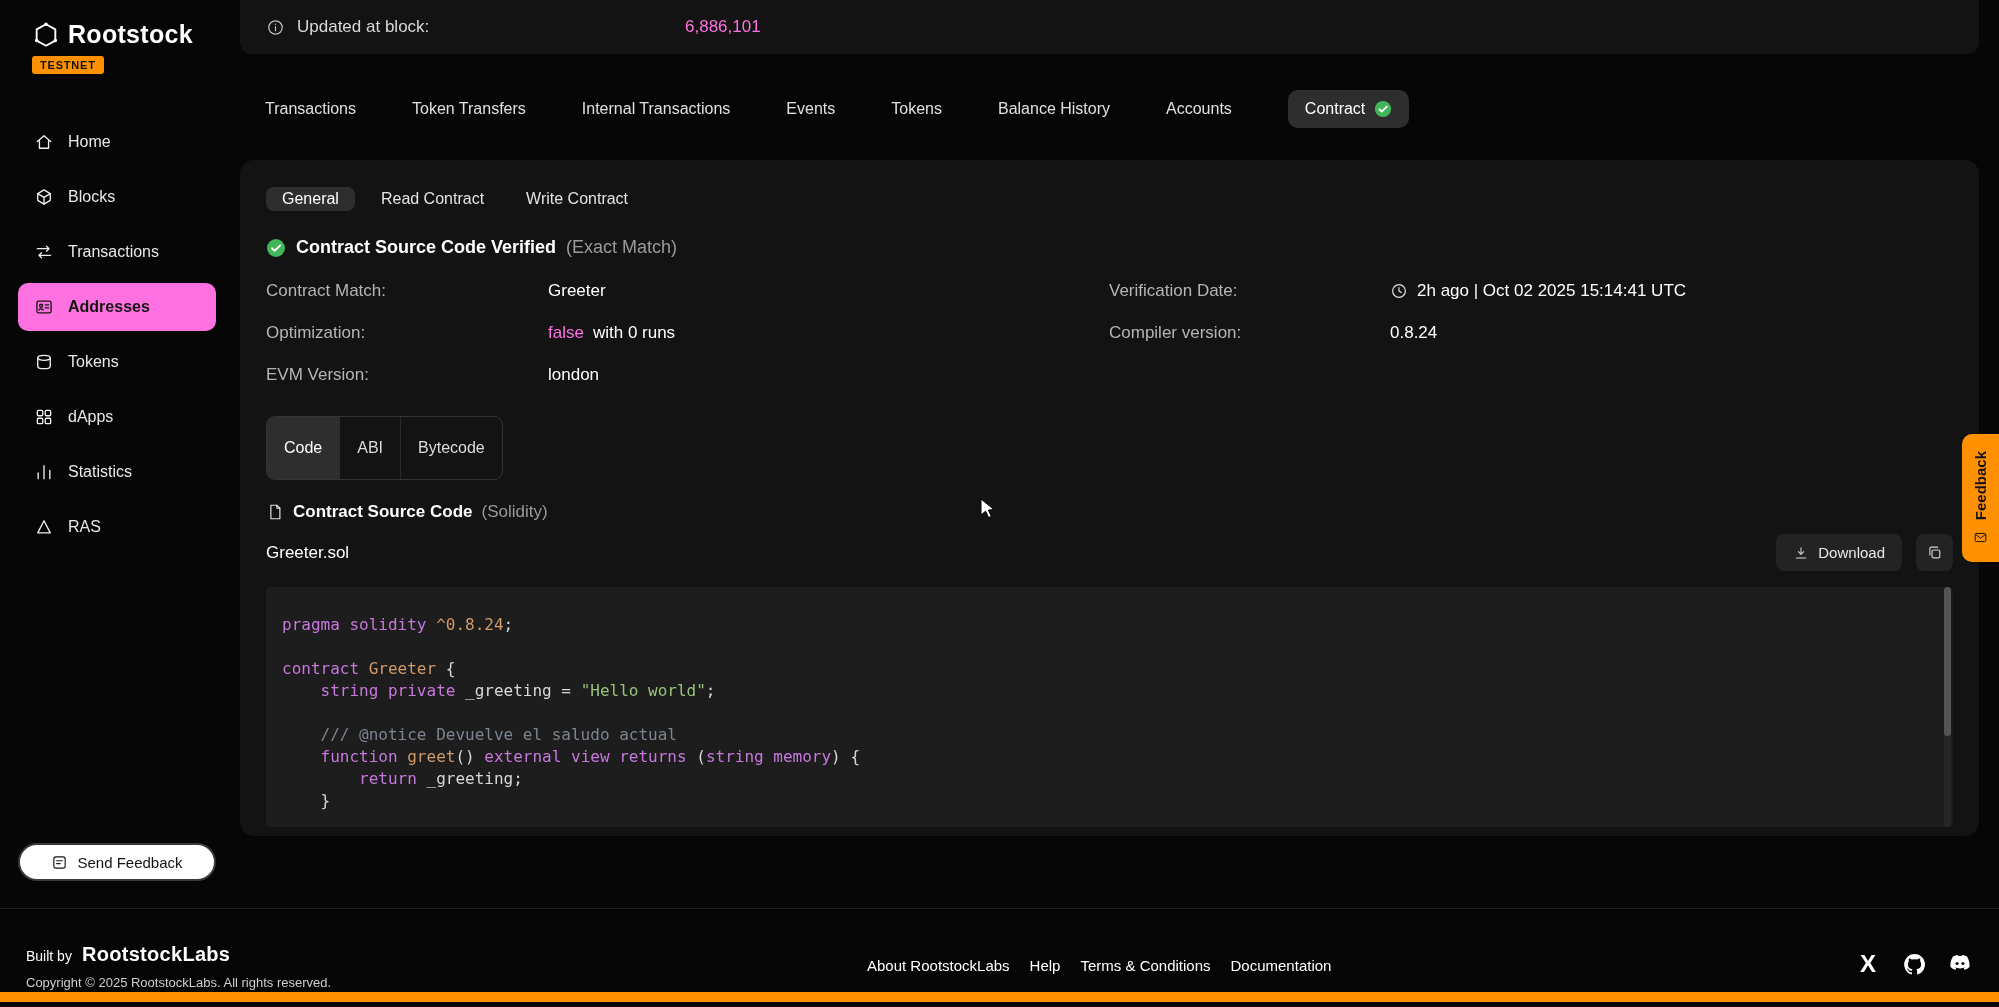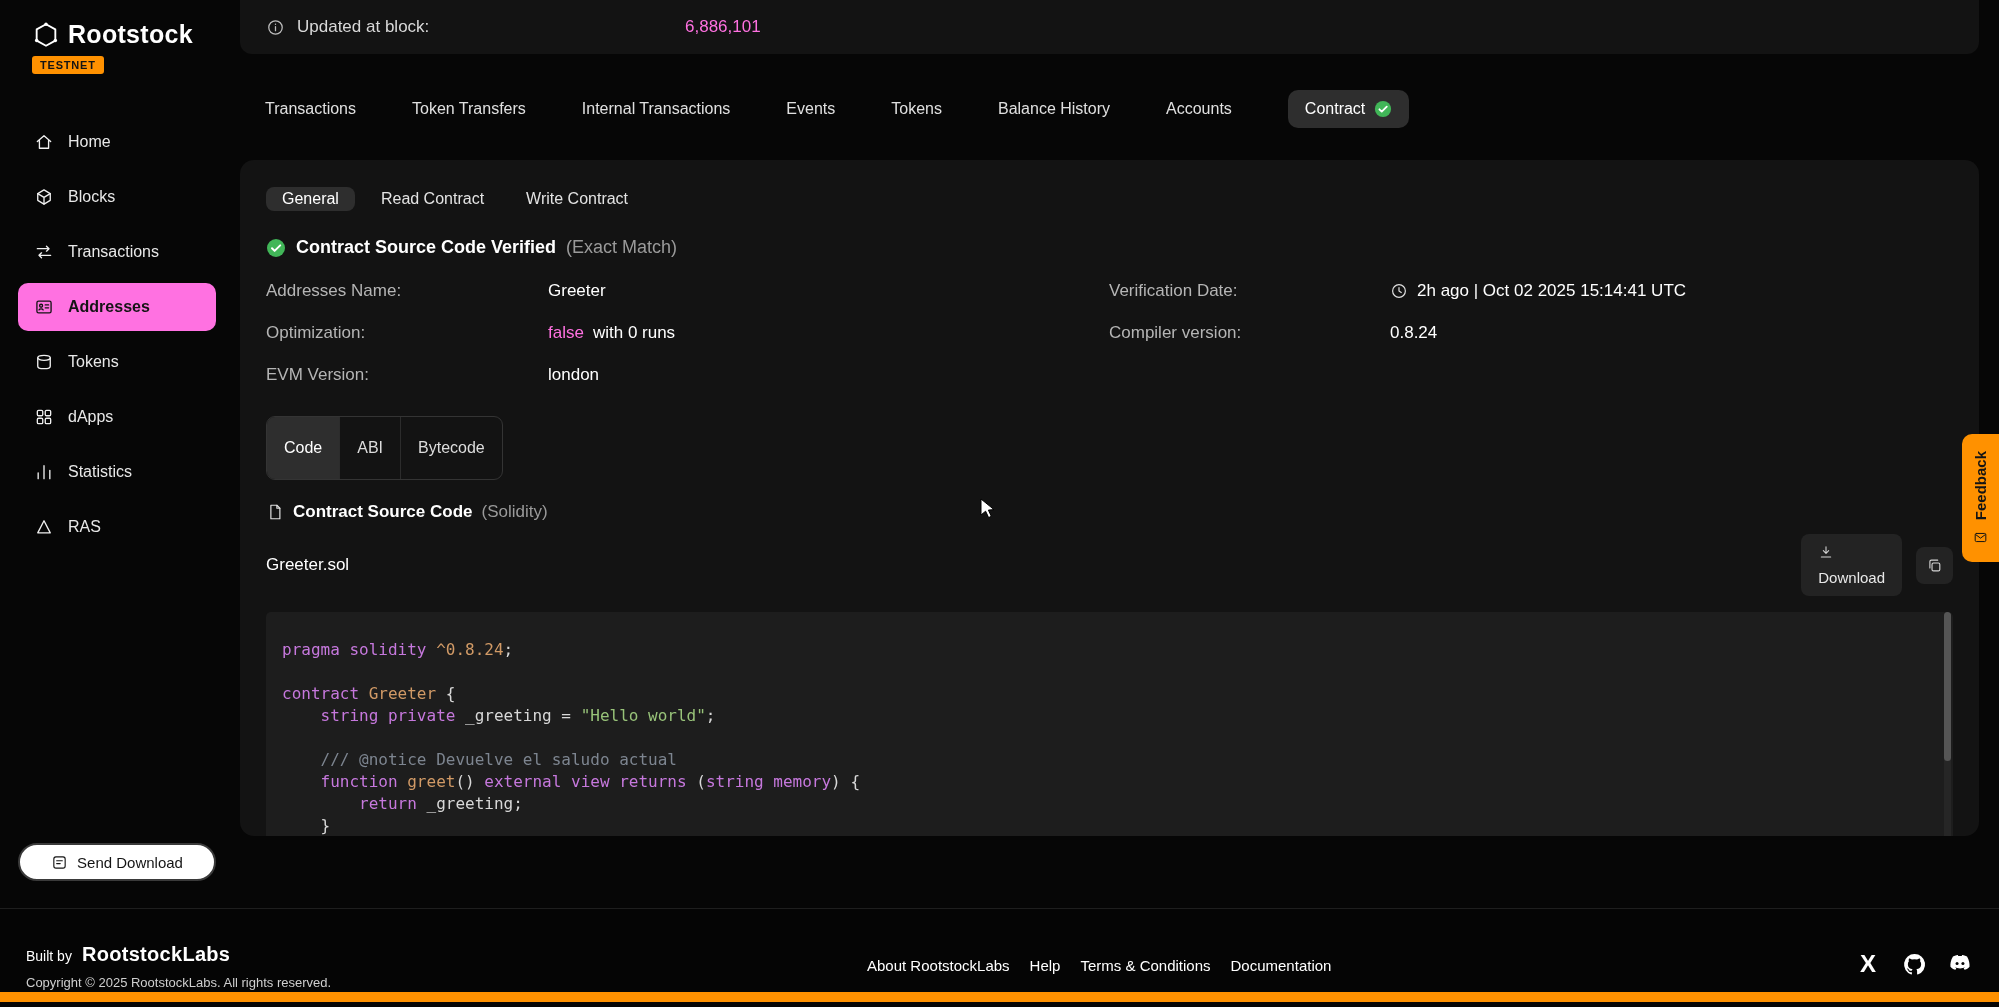--- a/index.html
+++ b/index.html
@@ -53,21 +53,21 @@
   .seg:first-child { border-left:none; }
   .seg.active { background:#2e2e2e; color:#fff; }
 
   .source-row { margin-top:22px; display:flex; align-items:center; gap:9px; }
   .source-title { color:#fff; font-size:17px; font-weight:700; }
   .source-note { color:#9a9a9a; font-size:17px; }
 
   .file-row { margin-top:12px; display:flex; align-items:center; justify-content:space-between; }
   .file-name { color:#fff; font-size:17px; }
   .file-actions { display:flex; align-items:center; gap:14px; }
-  .download-btn { display:flex; align-items:flex-start; gap:9px; background:#232323; border:none; border-radius:8px; padding:10px 17px; color:#e8e8e8; font-size:15px; cursor:pointer; font-family:inherit;flex-direction:column; }
+  .download-btn { display:flex; align-items:flex-end; gap:9px; background:#232323; border:none; border-radius:8px; padding:10px 17px; color:#e8e8e8; font-size:15px; cursor:pointer; font-family:inherit; }
   .download-btn svg, .copy-btn svg { stroke:#d5d5d5; }
   .copy-btn { width:37px; height:37px; background:#232323; border:none; border-radius:8px; display:flex; align-items:center; justify-content:center; cursor:pointer; }
 
   .code-block { position:relative; margin-top:16px; background:#1d1d1d; border-radius:5px; height:240px; overflow:hidden; padding:27px 20px 0 16px; font-family:"DejaVu Sans Mono","Liberation Mono",monospace; font-size:16px; line-height:22px; }
   .code-line { white-space:pre; }
   .code-scrollbar { position:absolute; right:2px; top:0; width:7px; height:100%; background:#262626; border-radius:4px; }
   .code-scroll-thumb { position:absolute; top:0; width:7px; height:62%; background:#555; border-radius:4px; cursor:pointer; }
 
   
   .feedback-tab { position:absolute; right:0; top:434px; width:37px; height:128px; background:var(--orange); border-radius:10px 0 0 10px; display:flex; flex-direction:column; align-items:center; justify-content:center; gap:9px; cursor:pointer; }
@@ -163,21 +163,21 @@
           </svg>
         <span>RAS</span>
       </div>
     </nav>
 
     <button class="send-feedback">
       <svg class="icn" width="17" height="17" viewBox="0 0 24 24">
           <rect x="4" y="4" width="16" height="16" rx="3"></rect>
           <path d="M8 9.5h8M8 13.5h5"></path>
         </svg>
-      <span>Send Download</span>
+      <span>Send Feedback</span>
     </button>
   </aside>
 
   <div class="top-strip">
     <svg class="icn" width="19" height="19" viewBox="0 0 24 24" stroke="#bdbdbd">
         <circle cx="12" cy="12" r="8.5"></circle>
         <path d="M12 11v5"></path>
         <circle cx="12" cy="7.8" r="0.9" fill="#bdbdbd" stroke="none"></circle>
       </svg>
     <span class="lbl">Updated at block:</span>
@@ -213,21 +213,21 @@
           <circle cx="10" cy="10" r="9" style="fill:var(--green)"></circle>
           <path d="M6 10.3l2.6 2.6L14.2 7.4" stroke="#fff" stroke-width="2" fill="none" stroke-linecap="round" stroke-linejoin="round"></path>
         </svg>
       <span class="verified-title">Contract Source Code Verified</span>
       <span class="verified-note">(Exact Match)</span>
     </div>
 
     <div class="details">
       <div class="col-left">
         <div class="detail-row">
-          <span class="detail-label">Addresses Name:</span>
+          <span class="detail-label">Contract Match:</span>
           <span class="detail-value">Greeter</span>
         </div>
         <div class="detail-row">
           <span class="detail-label">Optimization:</span>
           <span class="detail-value">
               <span class="pink">false</span>
               <span> with 0 runs</span>
             </span>
         </div>
         <div class="detail-row">

